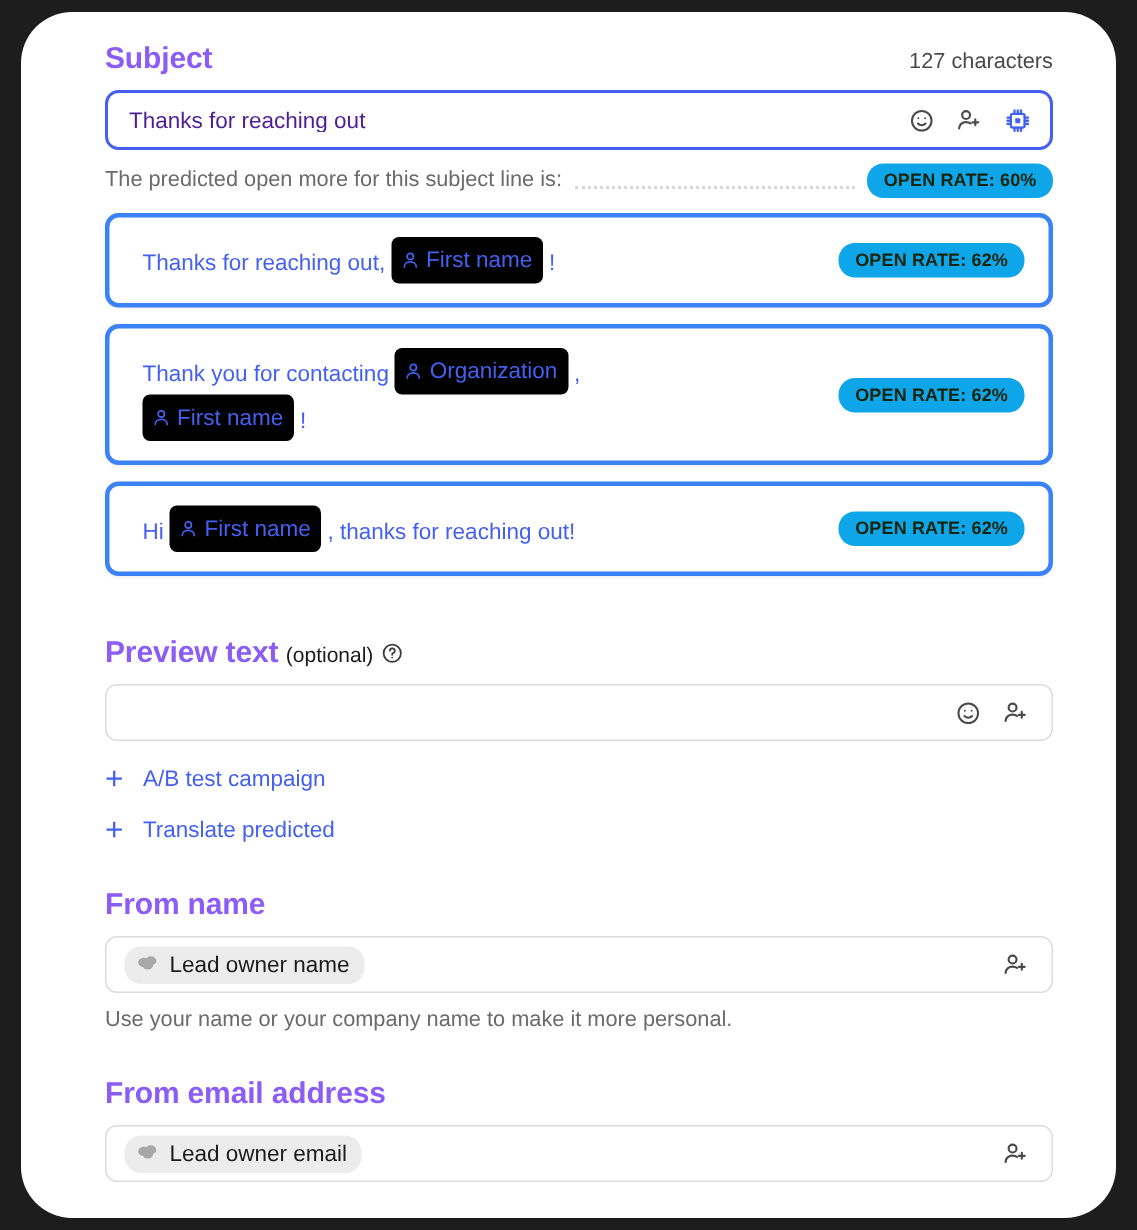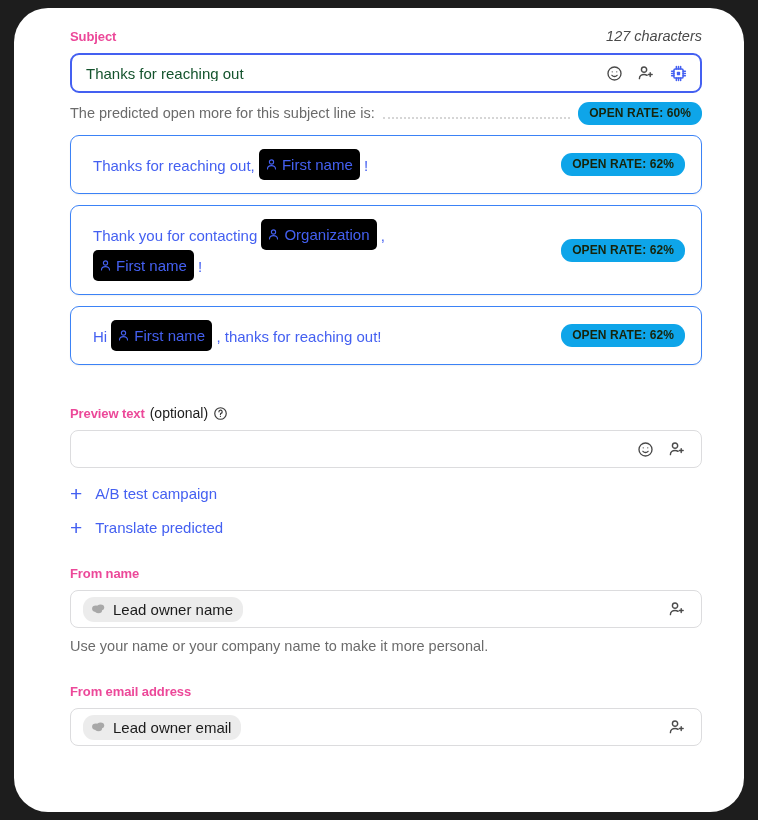--- a/index.html
+++ b/index.html
@@ -32,52 +32,51 @@
     left: 0;
     top: 0;
     width: 730px;
     height: 804px;
     padding: 20px 42px 0 56px;
     overflow: hidden;
   }
 
   
   .field-label {
-    font-size: 13px;
+    font-size: 20px;
     font-weight: bold;
-    color: #ec4899;
+    color: #8b5cf6;
     letter-spacing: -0.1px;
   }
   .label-row {
     display: flex;
     align-items: baseline;
     justify-content: space-between;
   }
   .char-count {
     font-size: 14.5px;
     color: #4a4a4a;
-    font-style: italic;
   }
 
   
   .subject-input-wrap {
     margin-top: 9px;
     position: relative;
     height: 40px;
     border: 2px solid #4460f1;
     border-radius: 9px;
     background: #fff;
     display: flex;
     align-items: center;
     padding: 0 12px 0 14px;
   }
   .subject-value {
     flex: 1;
     font-size: 15px;
-    color: #14532d;
+    color: #4c1d95;
     line-height: 1;
     white-space: nowrap;
     overflow: hidden;
   }
   .input-icons {
     display: flex;
     align-items: center;
     gap: 14px;
   }
   .icon-btn {
@@ -123,21 +122,21 @@
   .try-label {
     margin-top: 16px;
     font-size: 15.5px;
     font-weight: bold;
     color: #1b1b1b;
   }
 
   .suggestion {
     margin-top: 11px;
     background: #fff;
-    border: 1px solid #3b82f6;
+    border: 3px solid #3b82f6;
     border-radius: 9px;
     box-shadow: 0 1px 2px rgba(0,0,0,0.06);
     display: flex;
     align-items: center;
     justify-content: space-between;
     padding: 13px 16px 13px 22px;
     min-height: 50px;
     cursor: pointer;
   }
   .suggestion-text {

